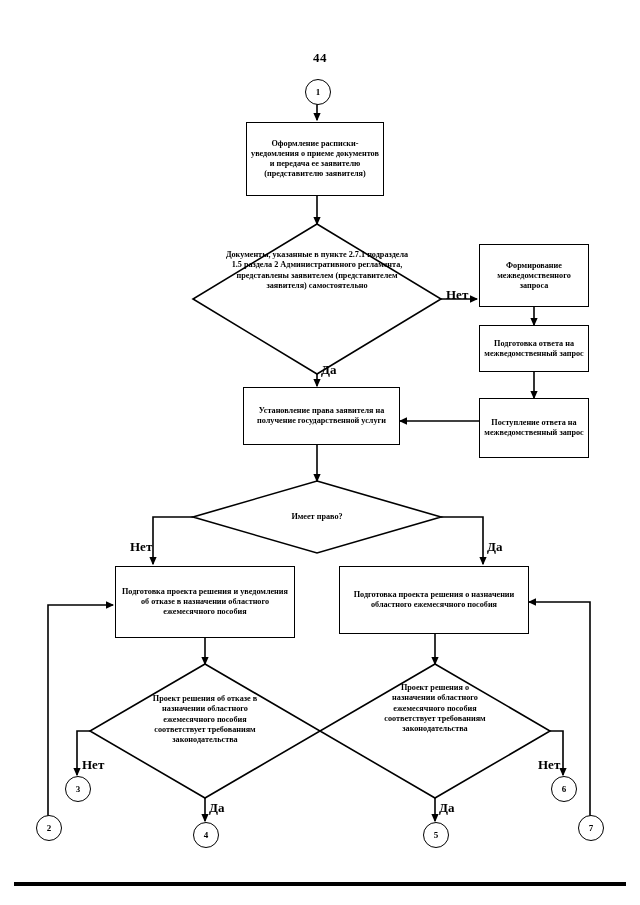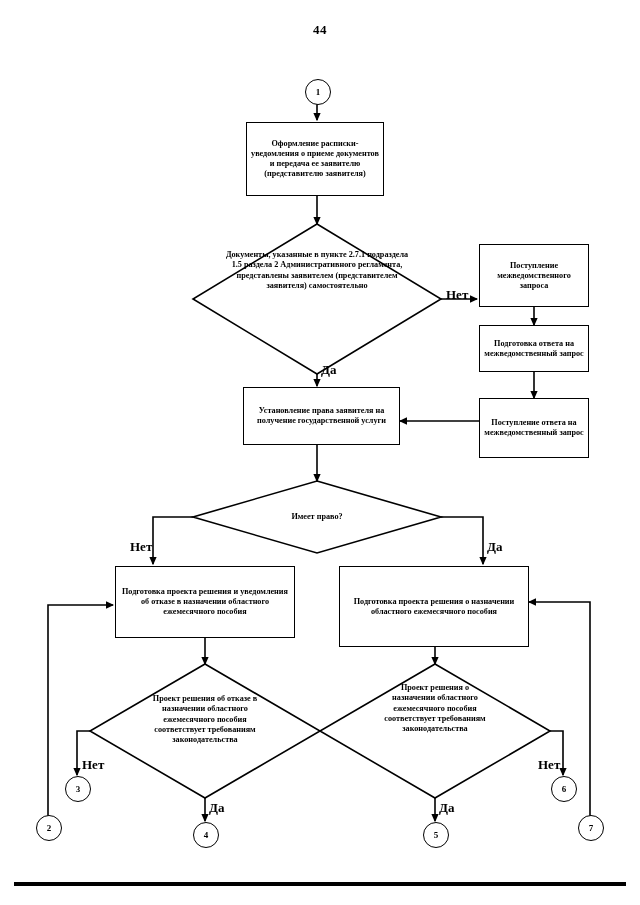--- a/index.html
+++ b/index.html
@@ -25,21 +25,21 @@
     position: absolute;
     left: 0;
     top: 0;
     width: 640px;
     height: 905px;
     pointer-events: none;
   }
   .page-number {
     position: absolute;
     left: 0;
-    top: 22px;
+    top: 50px;
     width: 640px;
     text-align: center;
     font-family: "Liberation Serif", serif;
     font-size: 13px;
     font-weight: bold;
     letter-spacing: 0.5px;
   }
   .node {
     position: absolute;
     box-sizing: border-box;
@@ -165,40 +165,40 @@
 
   <div class="dec-text" style="left:139px; top:694px; width:132px;">Проект решения об отказе в назначении областного ежемесячного пособия  соответствует требованиям законодательства</div>
 
   <div class="dec-text" style="left:382px; top:683px; width:106px;">Проект решения о назначении областного ежемесячного пособия соответствует требованиям законодательства</div>
 
   <div class="node proc" style="left:246px; top:122px; width:138px; height:74px;">
     <span class="proc-text">Оформление расписки-уведомления о приеме документов и передача ее заявителю (представителю заявителя)</span>
   </div>
 
   <div class="node proc" style="left:479px; top:244px; width:110px; height:63px;">
-    <span class="proc-text">Поступление межведомственного запроса</span>
+    <span class="proc-text">Формирование межведомственного запроса</span>
   </div>
 
   <div class="node proc" style="left:479px; top:325px; width:110px; height:47px;">
     <span class="proc-text">Подготовка ответа на межведомственный запрос</span>
   </div>
 
   <div class="node proc" style="left:479px; top:398px; width:110px; height:60px;">
     <span class="proc-text">Поступление ответа на межведомственный запрос</span>
   </div>
 
   <div class="node proc" style="left:243px; top:387px; width:157px; height:58px;">
     <span class="proc-text">Установление права заявителя на получение государственной услуги</span>
   </div>
 
   <div class="node proc" style="left:115px; top:566px; width:180px; height:72px;">
     <span class="proc-text">Подготовка проекта решения и уведомления об отказе в назначении областного ежемесячного пособия</span>
   </div>
 
-  <div class="node proc" style="left:339px; top:566px; width:190px; height:81px;">
+  <div class="node proc" style="left:339px; top:566px; width:190px; height:68px;">
     <span class="proc-text">Подготовка проекта решения о назначении областного ежемесячного пособия</span>
   </div>
 
   <div class="edge-label" style="left:446px; top:287px;">Нет</div>
 
   <div class="edge-label" style="left:321px; top:362px;">Да</div>
 
   <div class="edge-label" style="left:130px; top:539px;">Нет</div>
 
   <div class="edge-label" style="left:487px; top:539px;">Да</div>

